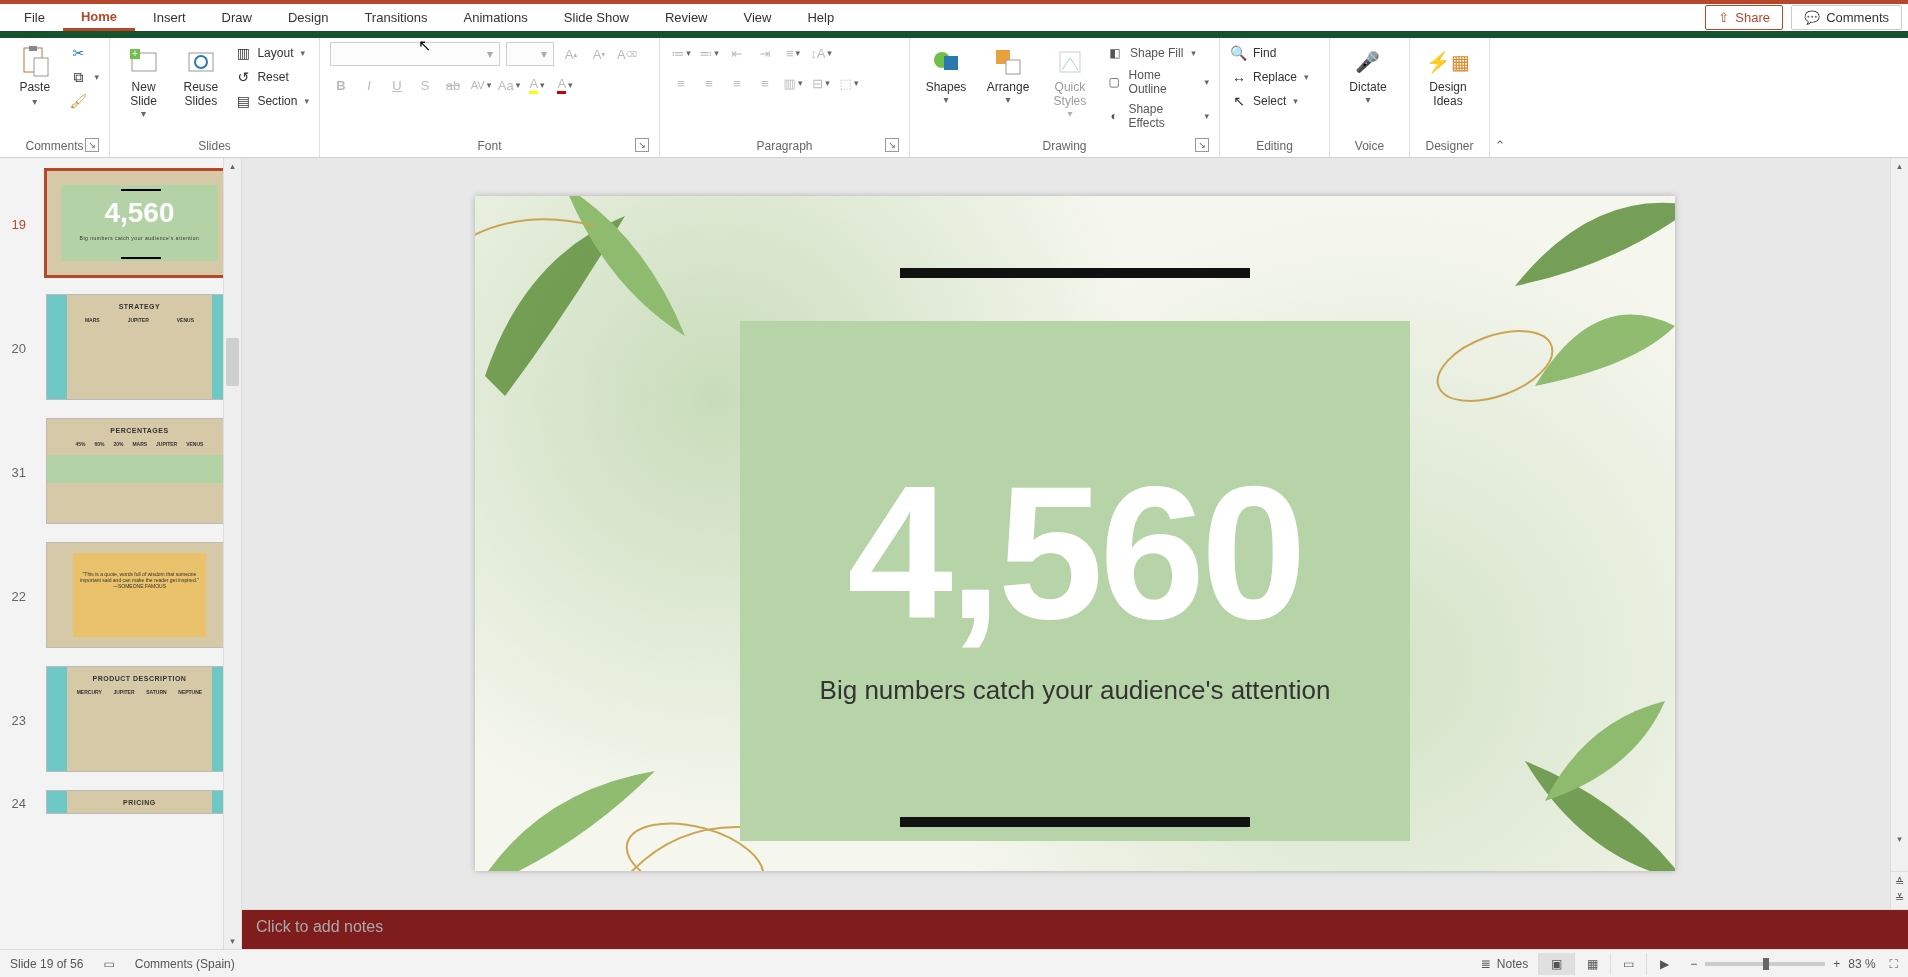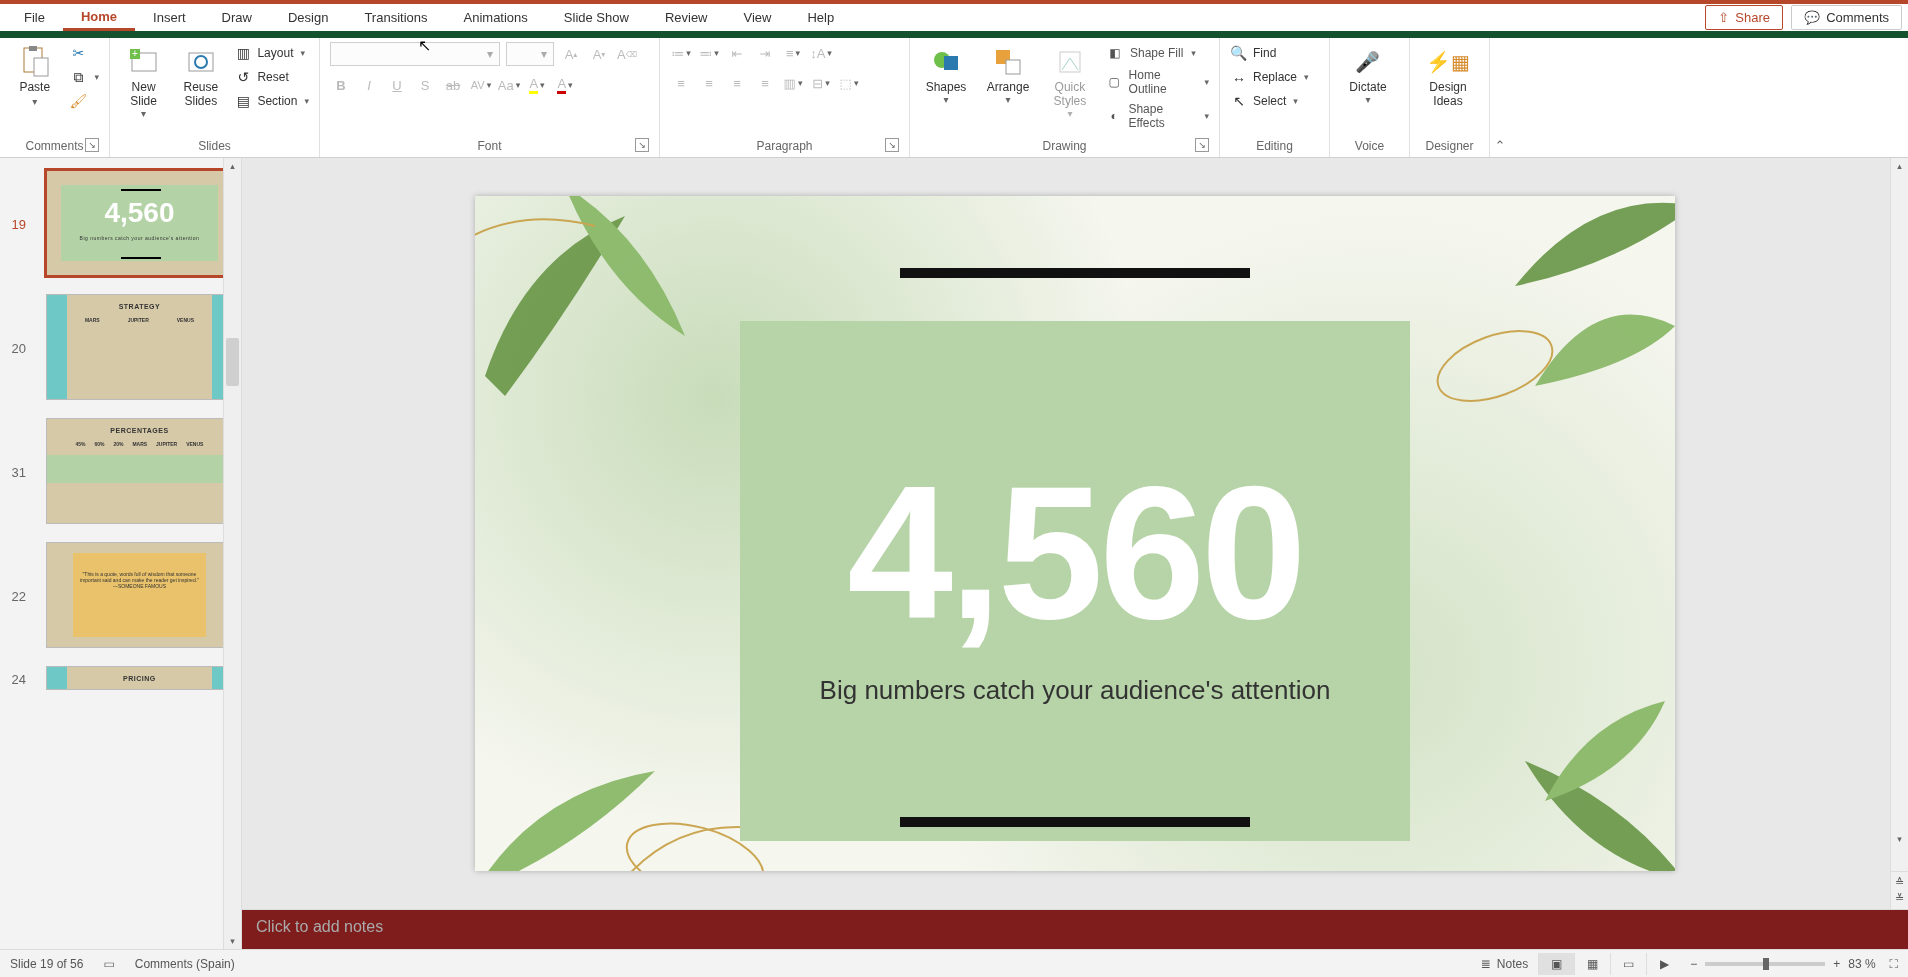--- a/index.html
+++ b/index.html
@@ -388,20 +388,32 @@
             </div>
           </div>
         </div>
         <div class="trow">
           <div class="tnum">22</div>
           <div class="tslide kraft-yellow">
             <div style="position: absolute; left: 32px; right: 32px; top: 28px; font-size: 5px; text-align: center; color: rgb(51, 51, 51);">"This is a quote, words full of wisdom that someone important said and can make the reader get inspired." —SOMEONE FAMOUS</div>
           </div>
         </div>
         <div class="trow">
+          <div class="tnum">23</div>
+          <div class="tslide kraft-teal">
+            <div class="ttl" style="top: 8px;">PRODUCT DESCRIPTION</div>
+            <div style="position: absolute; left: 0px; right: 0px; top: 22px; display: flex; justify-content: space-around; flex-wrap: wrap; font-size: 5px; font-weight: 700; color: rgb(51, 51, 51); padding: 0px 24px;">
+              <span>MERCURY</span>
+              <span>JUPITER</span>
+              <span>SATURN</span>
+              <span>NEPTUNE</span>
+            </div>
+          </div>
+        </div>
+        <div class="trow">
           <div class="tnum">24</div>
           <div class="tslide kraft-teal" style="height: 24px;">
             <div class="ttl" style="top: 8px;">PRICING</div>
           </div>
         </div>
       </div>
     <div class="thumb-scroll">
       <div class="ar up">▴</div>
       <div class="handle"></div>
       <div class="ar dn">▾</div>

